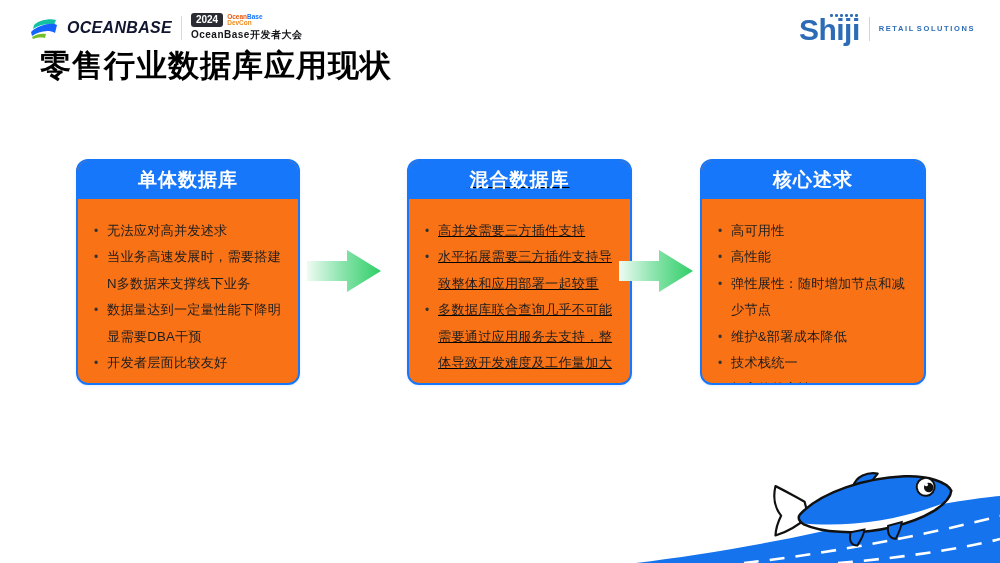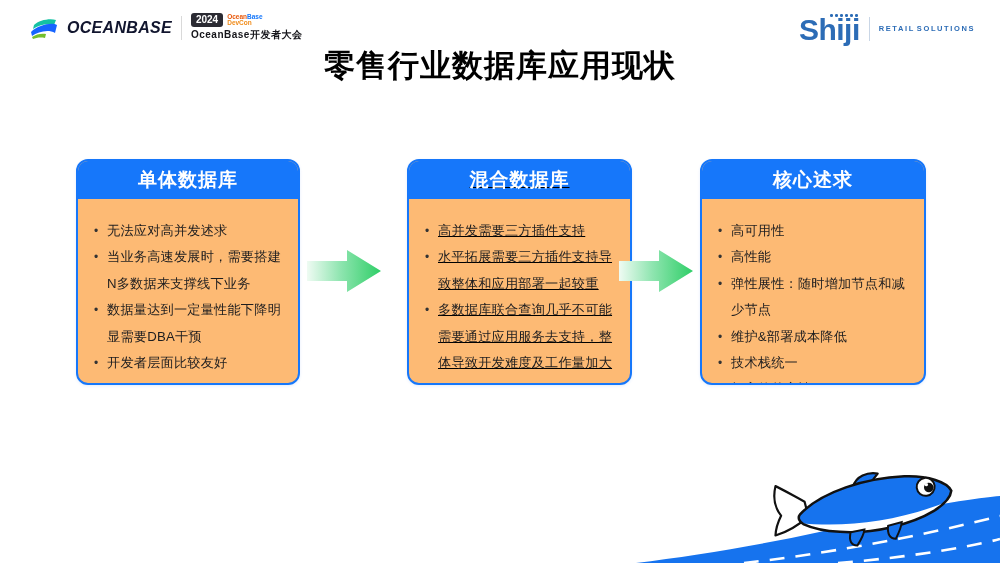--- a/index.html
+++ b/index.html
@@ -34,25 +34,25 @@
   .brand-right{position:absolute;right:25px;top:14px;display:flex;align-items:center;gap:9px;}
   .shiji-wrap{position:relative;padding-top:5px;}
   .shiji-word{font-size:30px;font-weight:800;color:var(--shiji-blue);line-height:22px;letter-spacing:-.5px;}
   .shiji-dots{position:absolute;top:0;right:2px;display:flex;gap:2.5px;}
   .shiji-dots i{width:2.5px;height:2.5px;border-radius:50%;background:var(--shiji-blue);}
   .shiji-div{width:1px;height:24px;background:#C9D6E6;}
   .shiji-tag{display:flex;flex-direction:row;gap:2px;}
   .shiji-tag span{font-size:7.5px;font-weight:700;letter-spacing:1.6px;color:var(--shiji-blue);line-height:8px;}
 
   
-  .slide-title{position:absolute;top:45px;left:0;width:100%;text-align:center;
-    font-size:31px;font-weight:800;color:#000;letter-spacing:1px;}
-
-  
-  .card{position:absolute;top:159px;height:226px;background:#fdba74;
+  .slide-title{position:absolute;top:45px;left:0;width:100%;
+    font-size:31px;font-weight:800;color:#000;letter-spacing:1px;padding-left:40px;}
+
+  
+  .card{position:absolute;top:159px;height:226px;background:#f97316;
     border:2px solid var(--primary-blue);border-radius:12px;overflow:hidden;
     box-shadow:0 1px 3px rgba(22,119,250,.12);}
   .card.c1{left:76px;width:224px;}
   .card.c2{left:407px;width:225px;text-decoration:underline;}
   .card.c3{left:700px;width:226px;}
   .card-header{height:38px;background:var(--primary-blue);color:#fff;
     font-size:19px;font-weight:700;letter-spacing:1px;text-align:center;line-height:38px;}
   .card-body{list-style:none;margin:0;padding:19px 10px 0 15px;}
   .card-body li{position:relative;padding-left:14px;font-size:13.2px;line-height:26.4px;
     color:var(--text-dark);font-weight:500;letter-spacing:.2px;}

